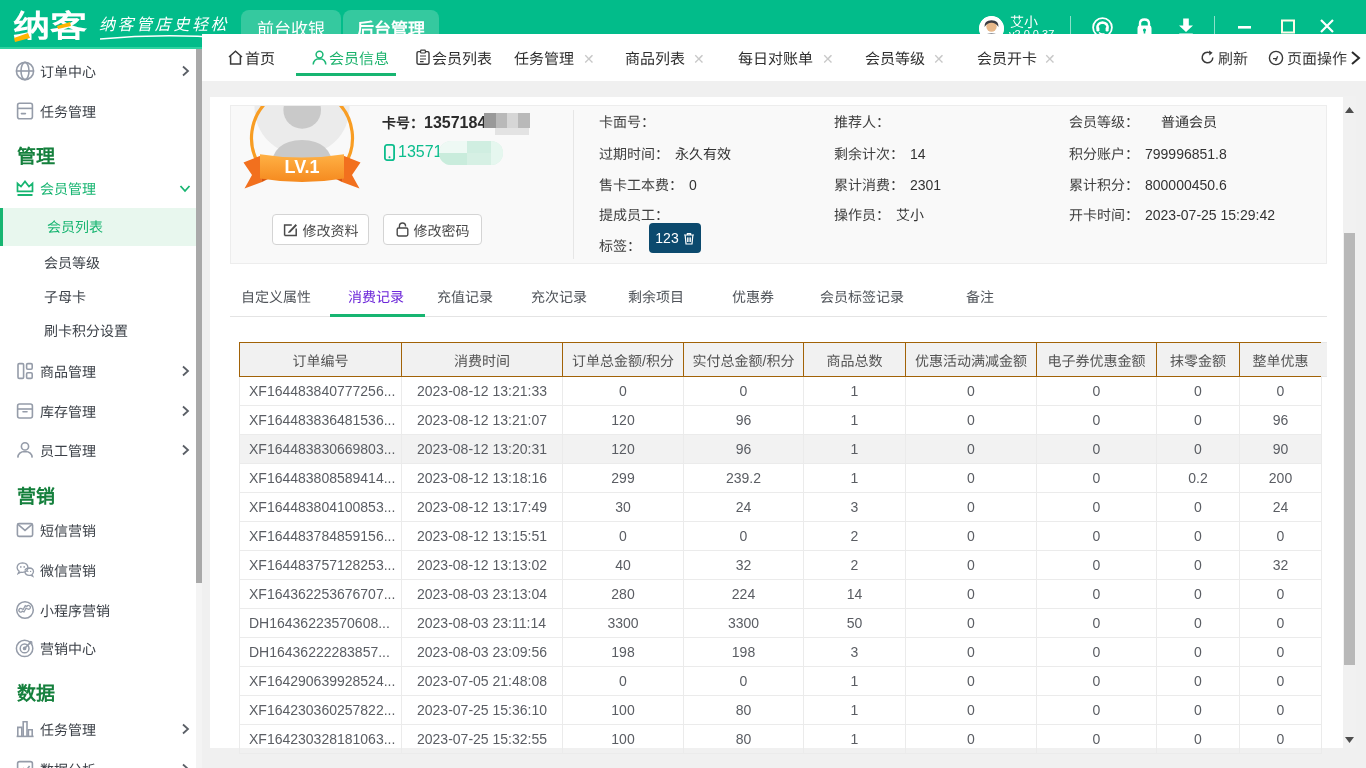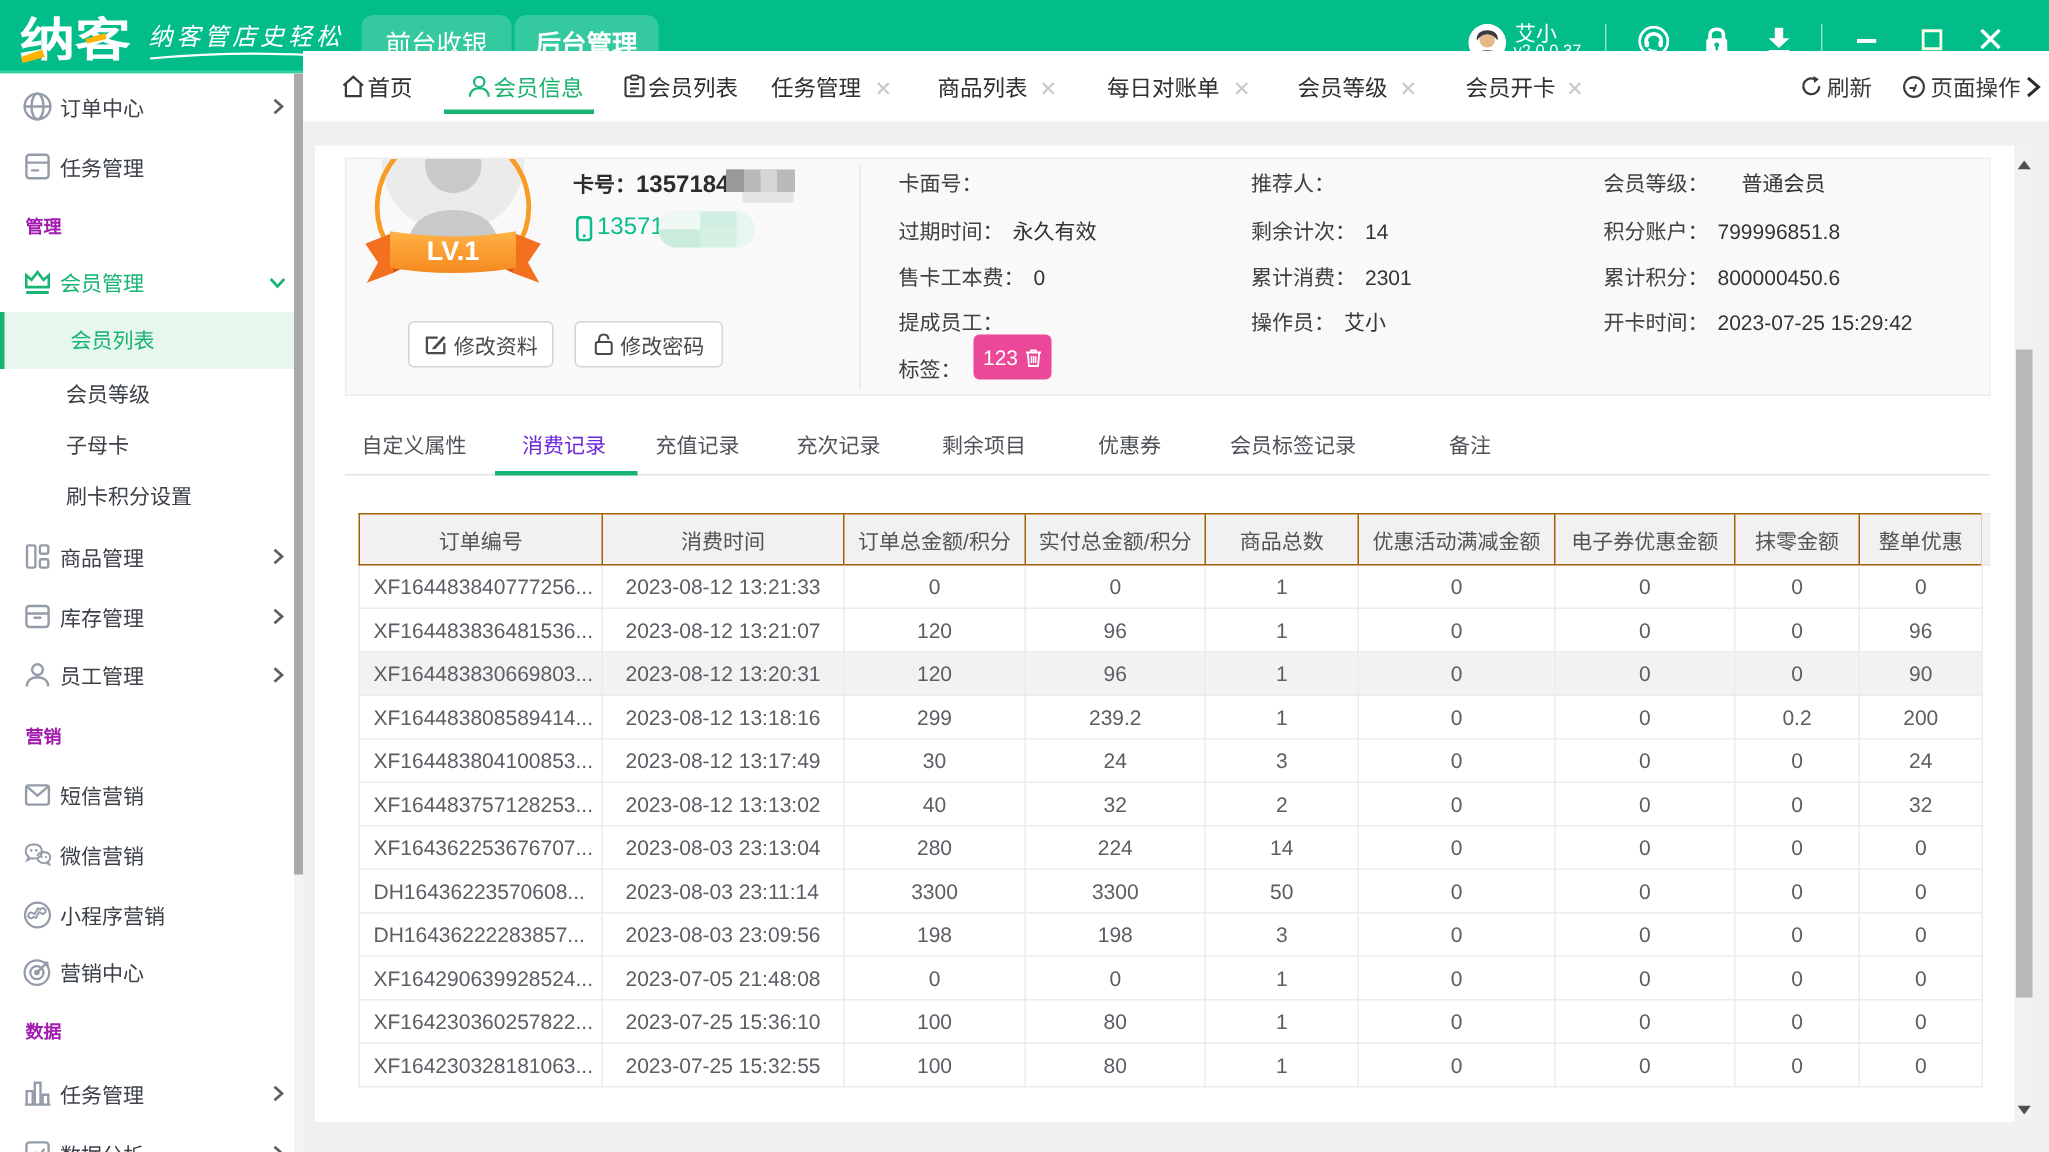--- a/index.html
+++ b/index.html
@@ -30,36 +30,36 @@
   .nclose { position:absolute; top:17px; font-size:14px; color:#c8c8c8; }
 
   
   #sidebar { position:absolute; left:0; top:49px; width:202px; height:719px; background:#fff; }
   #sidebar .sb-scroll { position:absolute; right:0; top:0; width:6px; height:719px; background:#f4f4f4; }
   #sidebar .sb-thumb { position:absolute; right:0; top:0; width:6px; height:534px; background:#a9a9a9; }
   .mitem { position:absolute; left:0; width:196px; height:40px; display:flex; align-items:center; color:#3c4148; font-size:14px; }
   .mitem .mic { position:absolute; left:15px; width:20px; height:20px; }
   .mitem .mtxt { position:absolute; left:40px; }
   .mitem .marr { position:absolute; left:178px; top:50%; margin-top:-7px; width:14px; height:14px; }
-  .msec { position:absolute; left:17px; width:170px; color:#a21caf; font-size:12px; font-weight:bold; }
+  .msec { position:absolute; left:17px; width:170px; color:#15803d; font-size:19px; font-weight:bold; }
   .msub { position:absolute; left:0; width:196px; height:34px; line-height:34px; color:#3c4148; font-size:14px; }
   .msub .mtxt { margin-left:44px; }
   .msub.on { background:#e8f7ee; color:#17b571; border-left:3px solid #17b571; height:38px; line-height:38px; }
   .green { color:#17b571 !important; }
 
   
   #content { position:absolute; left:202px; top:96px; width:1164px; height:672px; background:#f0f0f0; }
   #card { position:absolute; left:8px; top:1px; width:1133px; height:651px; background:#fff; }
   
   #panel { position:absolute; left:20px; top:8px; width:1097px; height:159px; background:#f9f9f9; border:1px solid #ededed; }
   .fld { position:absolute; font-size:14px; color:#404040; }
   .fldv { color:#333; }
   .pdiv { position:absolute; left:342px; top:4px; width:1px; height:149px; background:#e6e6e6; }
   .btn { position:absolute; top:108px; height:31px; background:#fff; border:1px solid #d4d4d4; border-radius:4px; font-size:14px; color:#4a4a4a; display:flex; align-items:center; justify-content:center; }
-  .tagchip { position:absolute; left:418px; top:117px; width:52px; height:30px; background:#ec4899; border-radius:4px; color:#fff; font-size:14px; display:flex; align-items:center; justify-content:center; }
+  .tagchip { position:absolute; left:418px; top:117px; width:52px; height:30px; background:#0c4a6e; border-radius:4px; color:#fff; font-size:14px; display:flex; align-items:center; justify-content:center; }
 
   .dtabs { position:absolute; left:20px; top:167px; width:1097px; height:53px; border-bottom:1px solid #e4e4e4; }
   .dtab { position:absolute; top:22px; font-size:14px; color:#4f5359; }
   .dtab.on { color:#6d28d9; }
   .dtline { position:absolute; left:100px; top:50px; width:95px; height:3px; background:#17b571; }
 
   
   #tbl { position:absolute; left:29px; top:245px; width:1088px; font-size:14px; color:#55585e; }
   table { border-collapse:collapse; table-layout:fixed; width:1082px; }
   th { background:#f1f1f1; font-weight:normal; color:#545454; height:34px; border:1px solid #a16207; }
@@ -518,20 +518,31 @@
               <td class="l2">2023-08-12 13:17:49</td>
               <td>30</td>
               <td>24</td>
               <td>3</td>
               <td>0</td>
               <td>0</td>
               <td>0</td>
               <td>24</td>
             </tr>
         <tr>
+              <td class="l">XF164483784859156...</td>
+              <td class="l2">2023-08-12 13:15:51</td>
+              <td>0</td>
+              <td>0</td>
+              <td>2</td>
+              <td>0</td>
+              <td>0</td>
+              <td>0</td>
+              <td>0</td>
+            </tr>
+        <tr>
               <td class="l">XF164483757128253...</td>
               <td class="l2">2023-08-12 13:13:02</td>
               <td>40</td>
               <td>32</td>
               <td>2</td>
               <td>0</td>
               <td>0</td>
               <td>0</td>
               <td>32</td>
             </tr>

